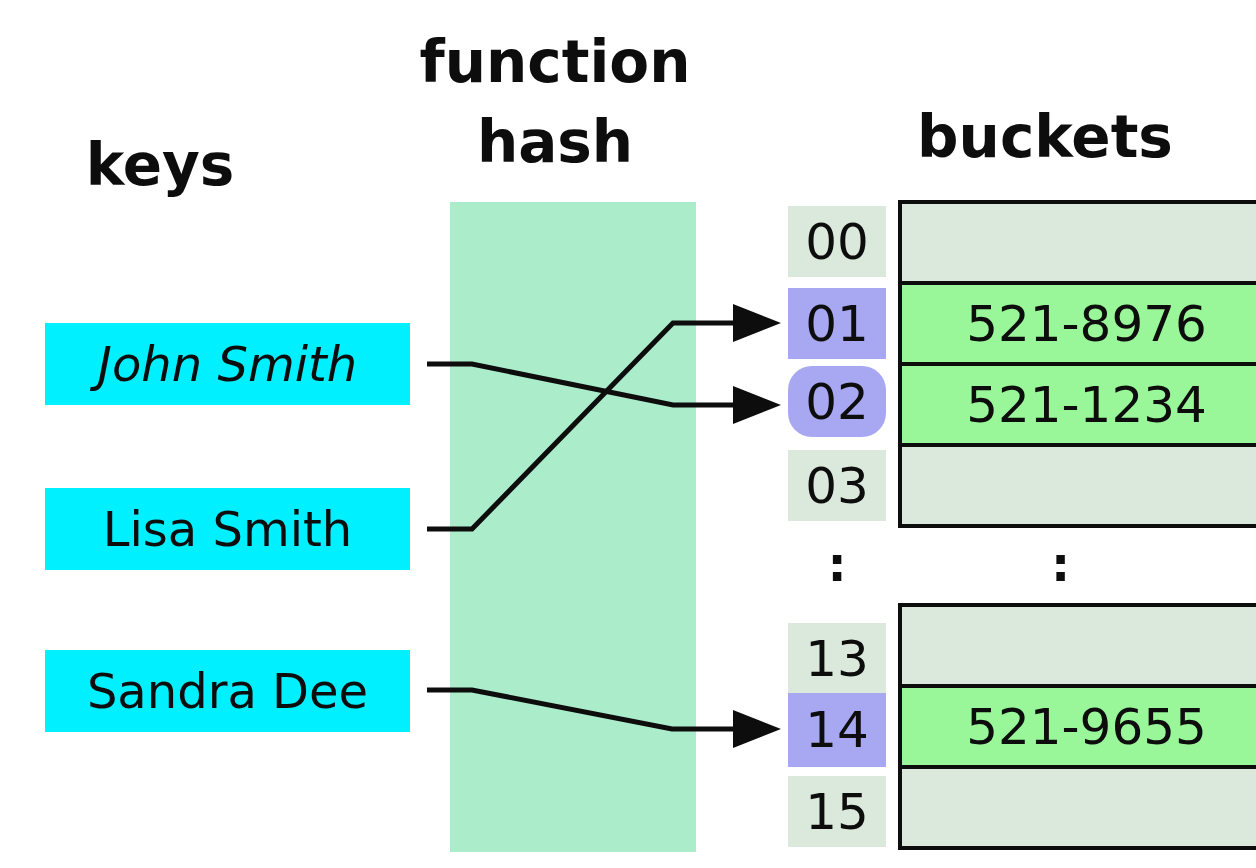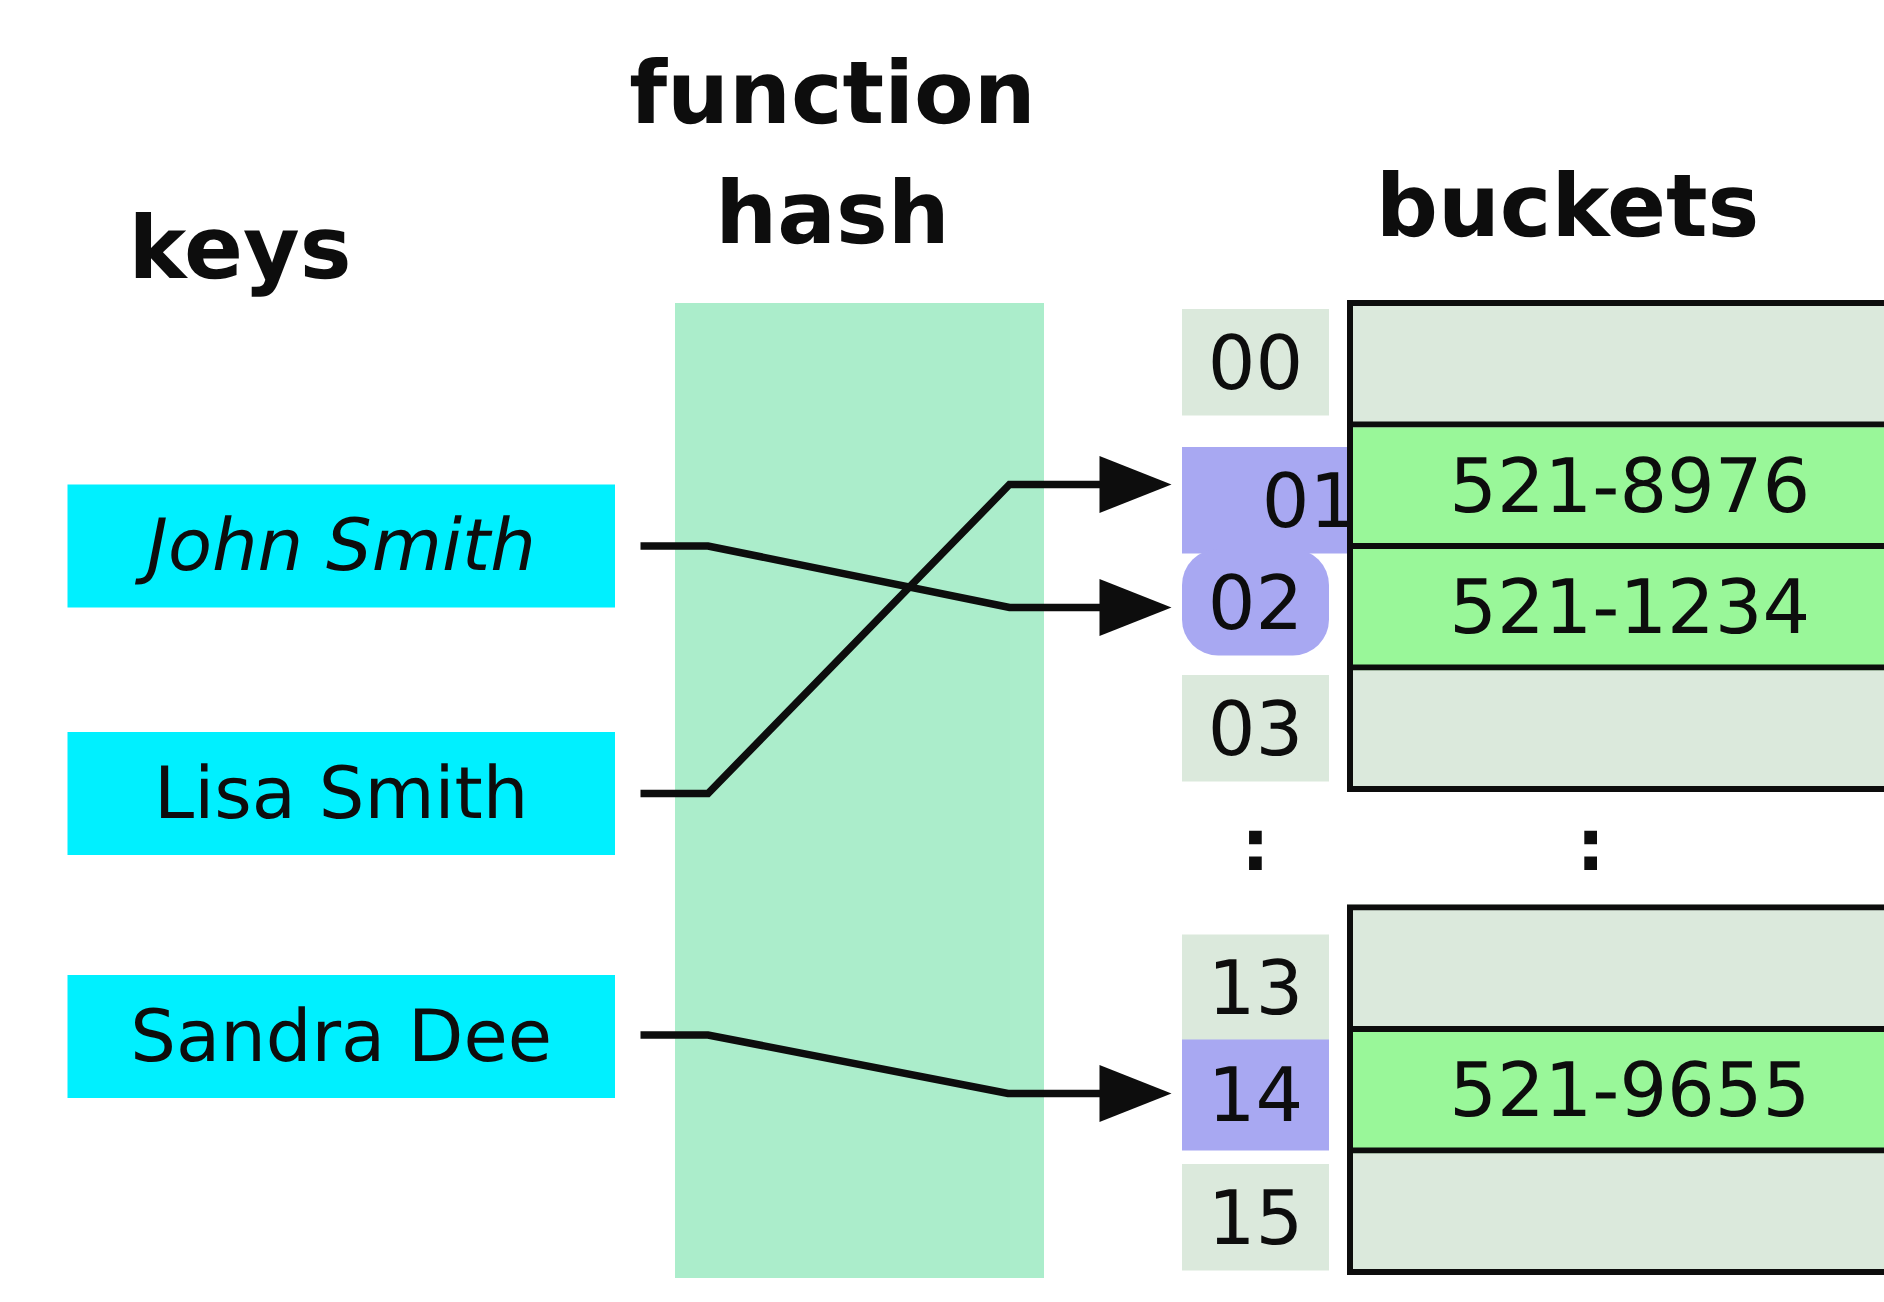--- a/index.html
+++ b/index.html
@@ -30,21 +30,21 @@
   .key-lisa{top:488px;}
   .key-sandra{top:650px;}
 
   .hashrect{position:absolute;left:450px;top:202px;width:246px;height:650px;background:var(--hash-fill);}
 
   .idx{
     position:absolute;left:788px;width:98px;height:71px;background:var(--idx-norm);
     display:flex;align-items:center;justify-content:center;font-size:50px;
   }
   .idx.hl{background:var(--idx-hl);}
-  .idx-00{top:206px;} .idx-01{top:298px;padding-left:36px;} .idx-02{top:366px;border-radius:24px;} .idx-03{top:450px;}
+  .idx-00{top:206px;} .idx-01{top:288px;} .idx-02{top:366px;border-radius:24px;} .idx-03{top:450px;}
   .idx-13{top:623px;} .idx-14{top:693px;height:74px;} .idx-15{top:776px;}
 
   .colon{position:absolute;font-weight:bold;font-size:48px;text-align:center;line-height:1;}
   .idx-colon{left:788px;top:540px;width:98px;}
   .bucket-colon{left:898px;top:540px;width:325px;}
 
   .btable{
     position:absolute;left:898px;width:377px;border:4px solid var(--line);
     box-sizing:border-box;background:var(--bucket-empty);
   }

